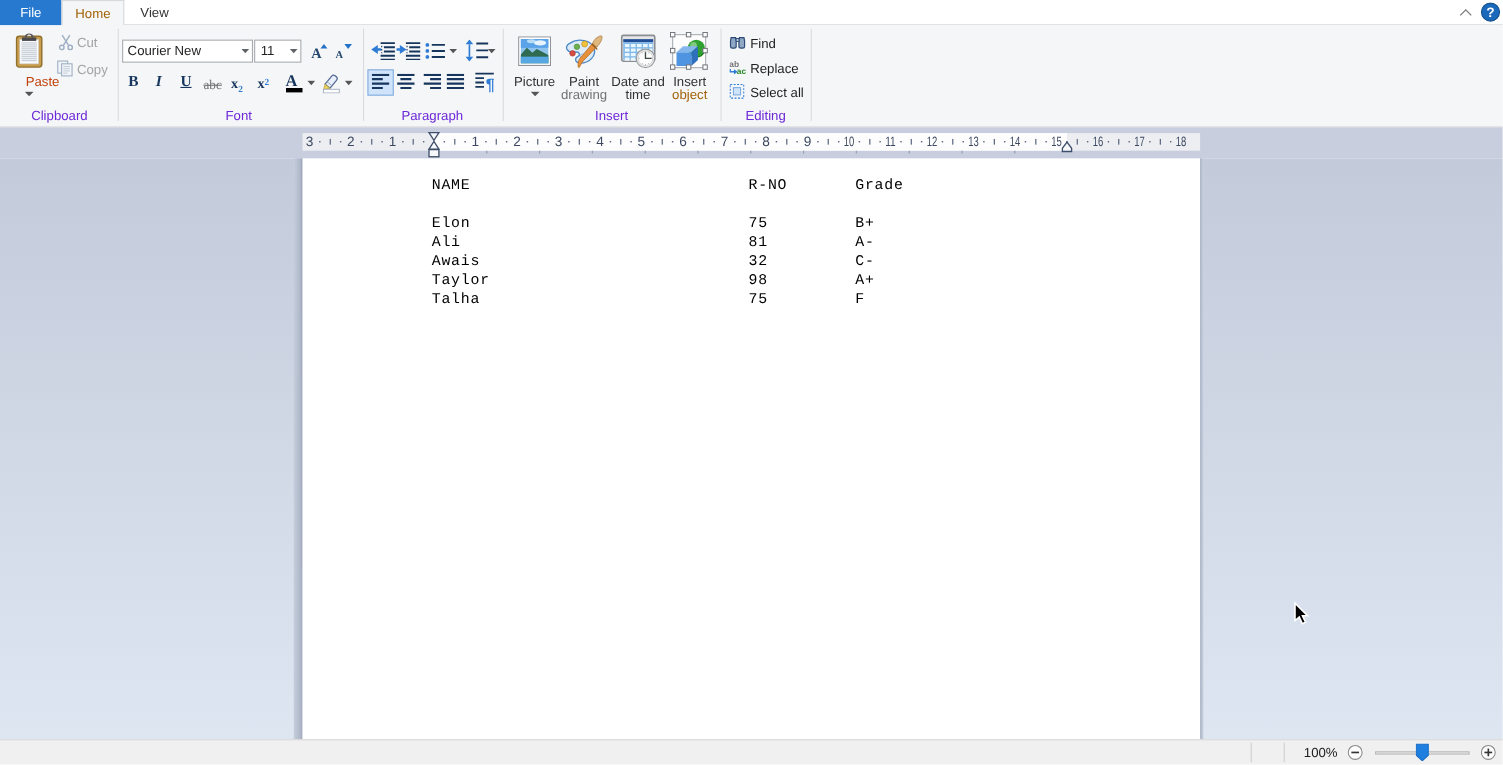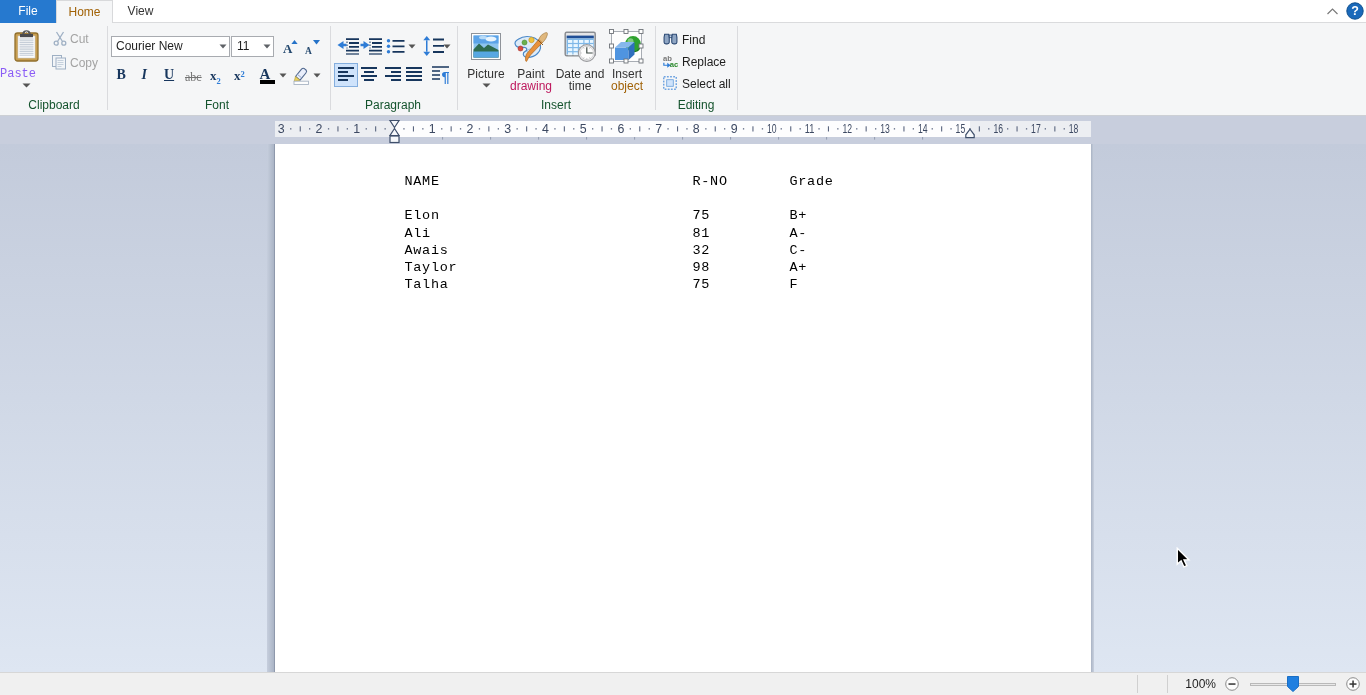--- a/index.html
+++ b/index.html
@@ -1,23 +1,23 @@
 <!DOCTYPE html>
 <html><head><meta charset="utf-8">
 <style>
   html,body { margin:0; padding:0; }
   body { width:1366px; height:695px; overflow:hidden;
          font-family:"Liberation Sans", sans-serif; }
   #root { position:relative; width:1366px; height:695px; background:#fff; }
   .abs { position:absolute; }
-  .glabel { position:absolute; top:98px; font-size:12px; color:#14532d; text-align:center; }
+  .glabel { position:absolute; top:98px; font-size:12px; color:#6d28d9; text-align:center; }
   .sep { position:absolute; top:26px; height:84px; width:1px; background:#dadbde; }
   .btxt { position:absolute; font-size:12px; color:#1e1e1e; }
   .gtxt { position:absolute; font-size:12px; color:#a3a3a3; }
-  .doccol { position:absolute; top:160.8px; margin:12px;
+  .doccol { position:absolute; top:160.8px; margin:0;
             font-family:"Liberation Mono", monospace; font-size:13.5px;
             letter-spacing:0.7px; line-height:17.25px; color:#000; }
 </style></head>
 <body>
 <div id="root">
 
 <div class="abs" style="left:0;top:0;width:1366px;height:23px;background:#ffffff;"></div>
 <div class="abs" style="left:0;top:0;width:56px;height:23px;background:#2679cf;"></div>
 <div class="abs" style="left:0;top:0;width:56px;height:23px;color:#fff;font-size:12px;text-align:center;line-height:23px;">File</div>
 <div class="abs" style="left:56px;top:22px;width:1310px;height:1px;background:#dadbdd;"></div>
@@ -42,21 +42,21 @@
 <svg class="abs" style="left:14px;top:30px" width="26" height="32" viewBox="0 0 26 32">
   <rect x="1" y="3" width="23" height="28" rx="2.5" fill="#c89e50" stroke="#91702e" stroke-width="1.3"></rect>
   <rect x="4" y="6" width="17" height="22" fill="#fcfcfc" stroke="#cfcfcf" stroke-width="0.6"></rect>
   <g stroke="#b9c3cf" stroke-width="0.9">
     <path d="M5.5 9h14M5.5 10.8h14M5.5 12.6h14M5.5 14.4h14M5.5 16.2h14M5.5 18h14M5.5 19.8h14M5.5 21.6h14M5.5 23.4h14M5.5 25.2h14"></path>
   </g>
   <rect x="6" y="4" width="13" height="3.2" fill="#4a4a4e"></rect>
   <path d="M9 4 a3.6 3.6 0 0 1 7 0" fill="none" stroke="#55565a" stroke-width="1.8"></path>
   <path d="M11 2.6 a2 2 0 0 1 3 0" fill="none" stroke="#e8e8ea" stroke-width="1"></path>
 </svg>
-<div class="btxt" style="left:0;top:67px;width:54px;text-align:left;color:#8b5cf6;font-family:Liberation Mono, monospace;">Paste</div>
+<div class="btxt" style="left:0;top:67px;width:54px;text-align:right;color:#c2410c;">Paste</div>
 <svg class="abs" style="left:22px;top:83px" width="9" height="5" viewBox="0 0 9 5">
       <path d="M0.5 0.5 L8.5 0.5 L4.5 4.5 Z" fill="#555"></path>
     </svg>
 
 <svg class="abs" style="left:53px;top:31px" width="14" height="15" viewBox="0 0 14 15">
   <g stroke="#9fb0c4" stroke-width="1.3" fill="none">
     <path d="M3.5 1 L9.5 10.5"></path>
         <path d="M10.5 1 L4.5 10.5"></path>
     <circle cx="3.2" cy="12.2" r="2"></circle>
         <circle cx="10.8" cy="12.2" r="2"></circle>
@@ -211,21 +211,21 @@
   <path d="M14 7.5 Q23 7.5 26.5 13.5 Q29.5 19.5 24.5 24.5 Q20.5 28.4 15 28.4 Q10.8 28.4 10.3 25.5 Q10 23.4 12.2 22.4 Q14.2 21.6 13.7 19.8 Q13 17.9 9.8 18.4 Q4.5 19.2 2.6 16.2 Q0.6 12.8 5.2 10.2 Q9.2 7.5 14 7.5 Z" fill="#ddebf8" stroke="#4a88c8" stroke-width="1.2"></path>
   <circle cx="7.5" cy="19.5" r="2.5" fill="#d94c43" stroke="#a83229" stroke-width="0.6"></circle>
   <circle cx="11.5" cy="13.5" r="2.5" fill="#6ab04c" stroke="#4a8a34" stroke-width="0.6"></circle>
   <circle cx="18.5" cy="11" r="2.7" fill="#f0c23c" stroke="#c09020" stroke-width="0.6"></circle>
   <circle cx="17" cy="22.5" r="2.4" fill="#fdfdfd" stroke="#7aa8d0" stroke-width="0.8"></circle>
   <path d="M26.5 9.5 L30 13 L17.5 26 Q15.5 28.5 13.8 32 Q13.2 33.2 12.6 31.6 Q12 28 13.5 25 Z" fill="#e8913c" stroke="#b06820" stroke-width="0.7"></path>
   <path d="M25.8 10.3 L29.3 13.8 L31.5 11.5 Q33.3 9.3 34.2 6.2 Q35.2 2.6 31.8 4 Q28.2 5.5 27 8 Z" fill="#e0b87e" stroke="#a8824e" stroke-width="0.7"></path>
   <path d="M25 11 L30 16" stroke="#8a5a1e" stroke-width="1"></path>
 </svg>
 <div class="btxt" style="left:504px;top:67px;width:54px;text-align:center;color:#333;">Paint</div>
-<div class="btxt" style="left:504px;top:79px;width:54px;text-align:center;color:#be185d;">drawing</div>
+<div class="btxt" style="left:504px;top:79px;width:54px;text-align:center;color:#737373;">drawing</div>
 
 <svg class="abs" style="left:564px;top:31px" width="33" height="32" viewBox="0 0 33 32">
   <rect x="1.2" y="1.2" width="30" height="23.5" rx="1.5" fill="#e4e5e7" stroke="#8a8d92" stroke-width="1.5"></rect>
   <rect x="2.6" y="4.6" width="27.2" height="2.8" fill="#1f4e96"></rect>
   <rect x="2.6" y="7.4" width="27.2" height="16" fill="#7fb8e8"></rect>
   <g fill="#eaf7ff">
     <rect x="4" y="9" width="4.3" height="2.9"></rect>
         <rect x="9.5" y="9" width="4.3" height="2.9"></rect>
         <rect x="15" y="9" width="4.3" height="2.9"></rect>
         <rect x="20.5" y="9" width="4.3" height="2.9"></rect>

